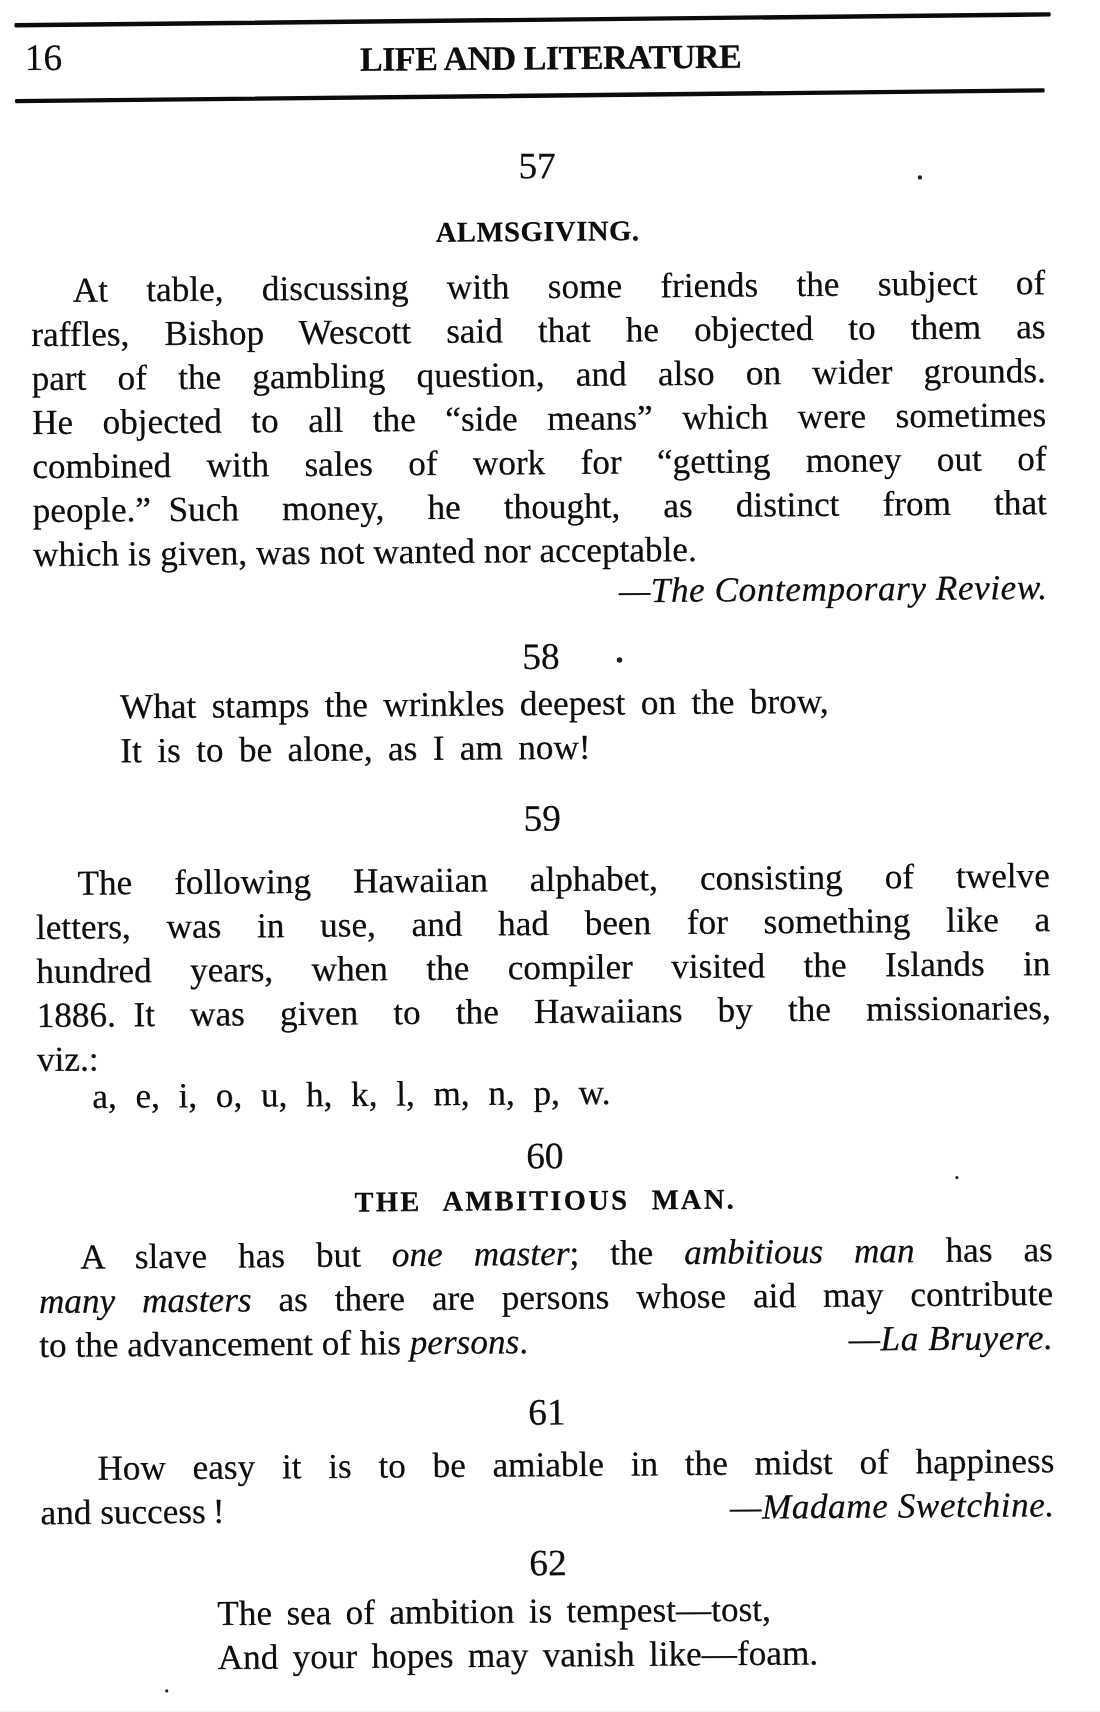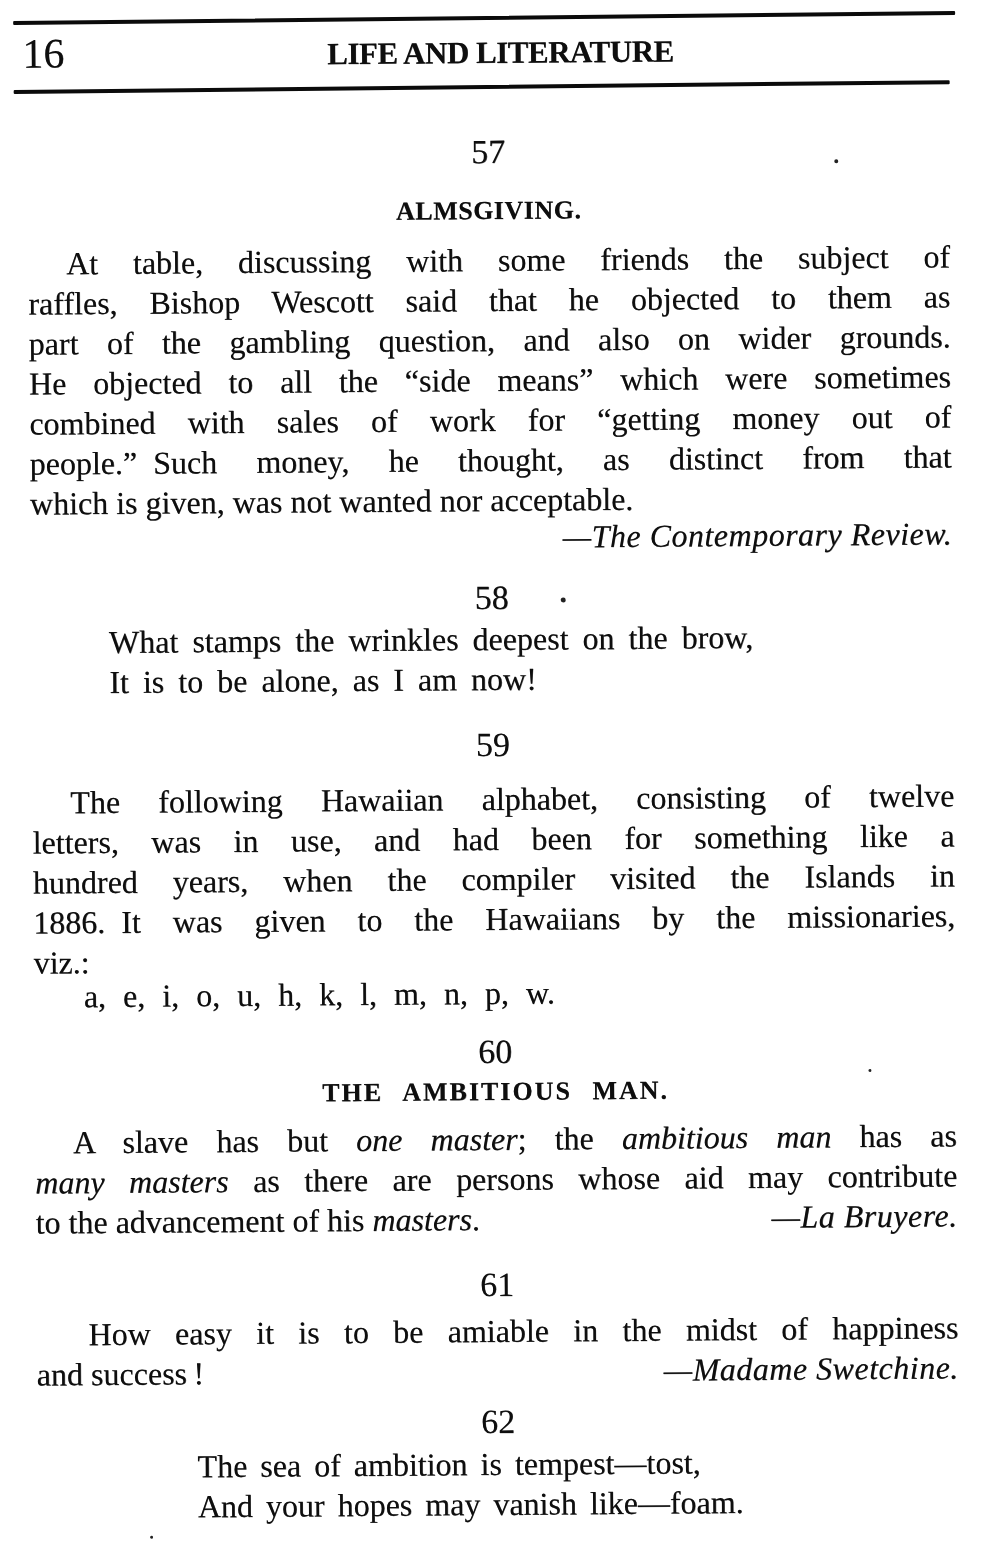--- a/index.html
+++ b/index.html
@@ -15,21 +15,21 @@
   .rot{
     position:absolute;inset:0;
     transform:rotate(-0.45deg);
     transform-origin:488px 0;
     text-shadow:0.35px 0.25px 0.3px rgba(0,0,0,0.55);
   }
   .rule{position:absolute;background:#0b0b0b;height:4px;border-radius:1px;transform:rotate(-0.15deg);}
   .rule.top{left:13px;width:942px;top:16px;}
   .rule.bottom{left:13px;width:936px;top:85px;}
   .hdr{position:absolute;left:0;right:0;top:30px;height:46px;}
-  .pagenum{position:absolute;left:22px;top:3px;font-size:42px;line-height:34px;}
+  .pagenum{position:absolute;left:22px;top:3px;font-size:34px;line-height:34px;}
   .runtitle{position:absolute;left:0;right:0;top:7px;text-align:center;
     font-size:31px;line-height:31px;font-weight:bold;letter-spacing:-0.5px;}
   .blk{position:absolute;left:26px;width:922px;}
   .line{height:40px;line-height:40px;font-size:32px;white-space:normal;}
   .just{text-align:justify;text-align-last:justify;}
   .ind{padding-left:38px;}
   .it{font-style:italic;}
   .num{font-size:34px;line-height:40px;text-align:center;}
   .head{font-size:26px;line-height:30px;font-weight:bold;text-align:center;letter-spacing:0.5px;}
   .head.wide{letter-spacing:2px;word-spacing:12px;}
@@ -87,21 +87,21 @@
       <div class="line alpha" style="padding-left:50px">a, e, i, o, u, h, k, l, m, n, p, w.</div>
     </div>
 
     <div class="blk num" style="top:1032px">60</div>
     <div class="blk head wide" style="top:1077px">THE AMBITIOUS MAN.</div>
     <div class="blk" style="top:1119px">
       <div class="line just ind"><span>A slave has but </span><span class="it">one master</span><span>; the </span><span class="it">ambitious man</span><span> has as</span></div>
       <div class="line just"><span class="it">many masters</span><span> as there are persons whose aid may contribute</span></div>
       <div class="line">
         <span class="fr attr">—La Bruyere.</span>
-        <span><span>to the advancement of his </span><span class="it">masters</span><span>.</span></span>
+        <span><span>to the advancement of his </span><span class="it">persons</span><span>.</span></span>
       </div>
     </div>
 
     <div class="blk num" style="top:1265px">61</div>
     <div class="blk" style="top:1311px">
       <div class="line just" style="padding-left:52px">How easy it is to be amiable in the midst of happiness</div>
       <div class="line">
         <span class="fr attr">—Madame Swetchine.</span>
         <span>and success !</span>
       </div>

